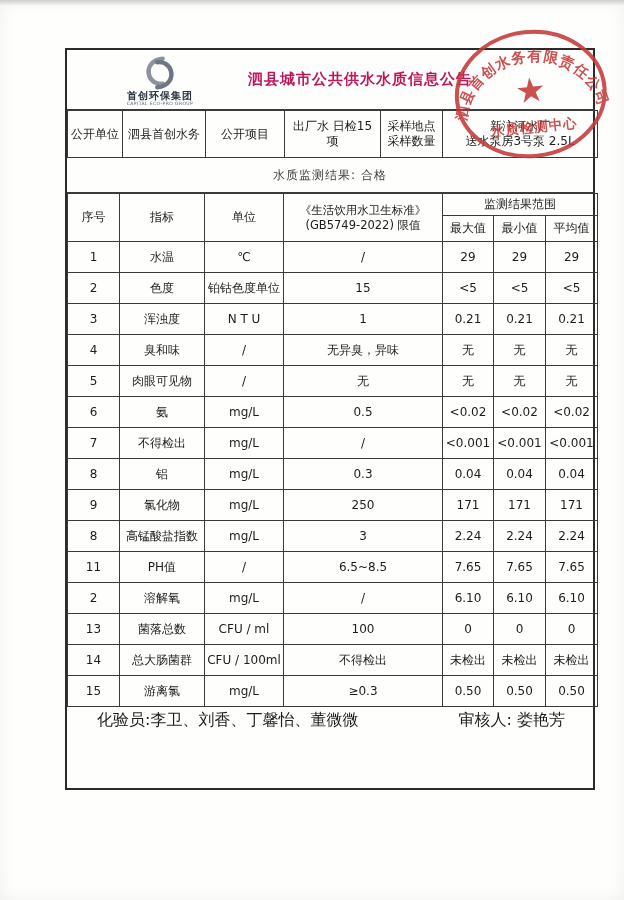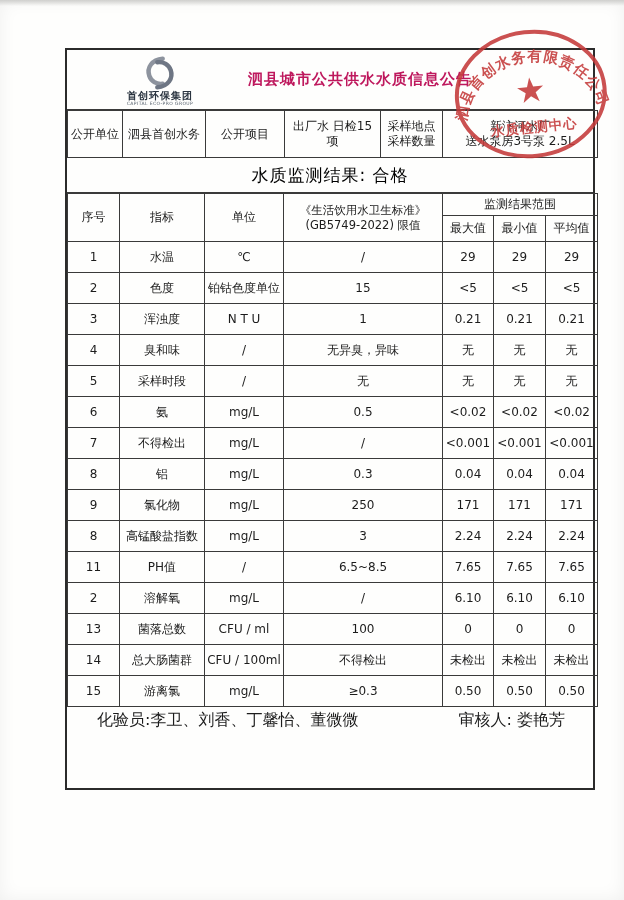--- a/index.html
+++ b/index.html
@@ -32,21 +32,21 @@
   table { border-collapse:collapse; width:100%; table-layout:fixed; }
   td,th { border:1px solid #3a3a3a; text-align:center; vertical-align:middle;
           font-size:12px; font-weight:normal; padding:1px 2px; line-height:1.25;
           overflow:hidden; }
   .pre { white-space:pre-line;margin-left:12px; }
   .info-table tr { height:47px; }
   .info-table td { font-size:12px; }
   .result-banner {
     height:35px; border-bottom:1px solid #3a3a3a;
     display:flex; align-items:center; justify-content:center;
-    font-size:17px; letter-spacing:1px; color:#000000;
+    font-size:12px; letter-spacing:1px; color:#404040;
   }
   .main-table thead tr.group-row { height:22px; }
   .main-table thead tr.sub-row { height:26px; }
   .main-table tbody tr { height:31px; }
   .main-table td.limit-head { font-size:11.5px; }
   
   .doc-footer {
     height:27px; display:flex; align-items:center; justify-content:space-between;
     font-size:16px; padding:0 28px 0 30px;
   }
@@ -162,21 +162,21 @@
             <td>4</td>
             <td>臭和味</td>
             <td>/</td>
             <td>无异臭，异味</td>
             <td>无</td>
             <td>无</td>
             <td>无</td>
           </tr>
           <tr>
             <td>5</td>
-            <td>采样时段</td>
+            <td>肉眼可见物</td>
             <td>/</td>
             <td>无</td>
             <td>无</td>
             <td>无</td>
             <td>无</td>
           </tr>
           <tr>
             <td>6</td>
             <td>氨</td>
             <td>mg/L</td>

